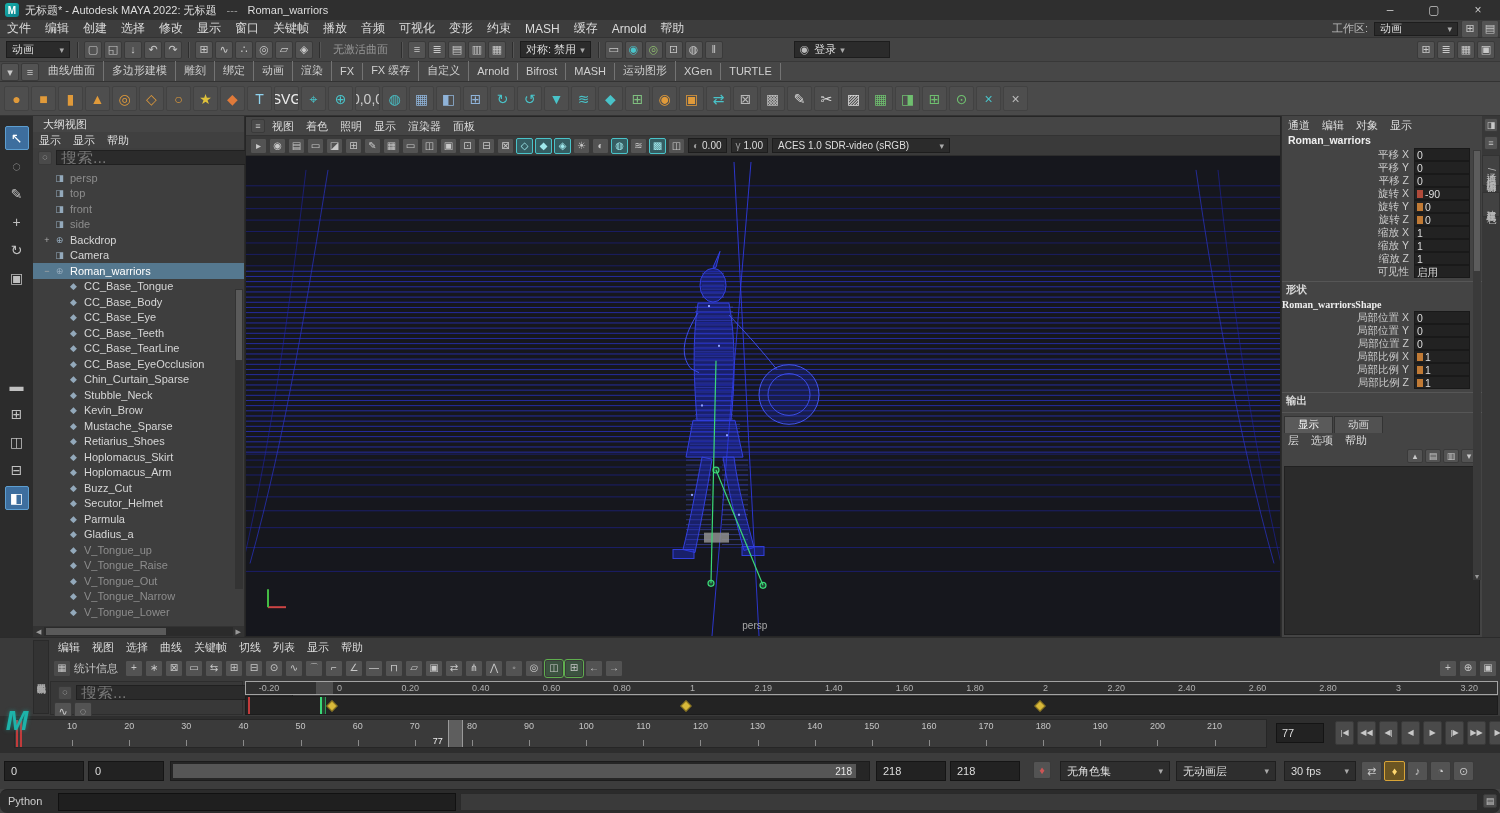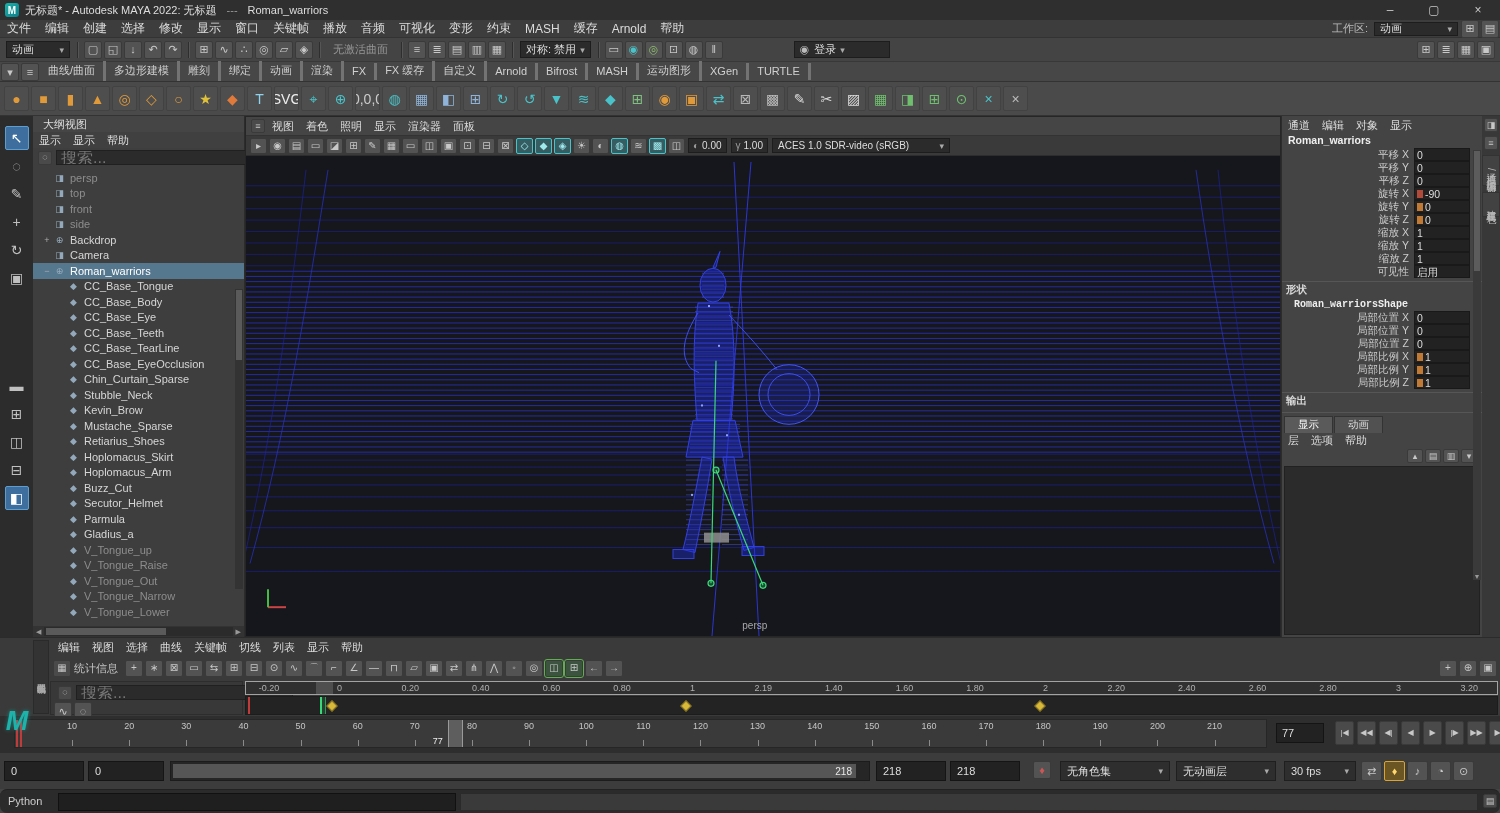--- a/index.html
+++ b/index.html
@@ -53,21 +53,21 @@
   #toolbar { position:absolute; left:0; top:38px; width:1500px; height:24px;
              background:#444; display:flex; align-items:center; padding:0 4px;
              border-bottom:1px solid #383838; }
   #toolbar .dd.mode { width:64px; justify-content:space-between; }
   .graytext { color:#969696; margin:0 8px; white-space:nowrap; }
   .dd.login { width:96px; margin-left:70px; }
   .dd.login .usr { font-style:normal; color:#bbb; margin-right:5px; }
 
   #shelftabs { position:absolute; left:0; top:62px; width:1500px; height:20px;
                background:#474747; display:flex; align-items:flex-end; border-bottom:1px solid #333; }
-  .stab { padding:2px 8px 3px; font-size:11px; color:#d0d0d0; border-right:3px solid #737373;
+  .stab { padding:2px 8px 3px; font-size:11px; color:#d0d0d0; border-right:1px solid #737373;
           white-space:nowrap; }
   #shelf { position:absolute; left:0; top:82px; width:1500px; height:34px;
            background:#4a4a4a; display:flex; align-items:center; padding:0 3px;
            border-bottom:1px solid #333; }
   #shelf .ic { width:25px; height:25px; font-size:14px; background:#4e4e4e; border-color:#424242; }
 
   
   #main { position:absolute; left:0; top:116px; width:1500px; height:521px; background:#393939; }
 
   #toolbox { position:absolute; left:0; top:0; width:33px; height:521px; background:#2c2c2c;
@@ -120,22 +120,22 @@
                 background:#444; border-left:1px solid #2c2c2c; display:flex; flex-direction:column;
                 font-size:10.5px; position:absolute; }
   .cbmenus { display:flex; align-items:flex-end; height:17px;font-family:Liberation Mono, monospace; }
   .cbobj { font-weight:bold; color:#efefef; padding:1px 6px; height:15px; }
   .cbrow { display:flex; height:13px; line-height:12px; padding-right:12px; }
   .cbname { flex:1; text-align:right; padding-right:5px; color:#ccc; }
   .cbval { width:56px; background:#222; border:1px solid #191919; color:#ddd;
            display:flex; align-items:center; padding:0 2px; gap:2px; }
   .chip { width:6px; height:8px; display:inline-block; flex:none; }
   .cbhead { color:#d8d8d8; padding:1px 4px; margin-top:3px; border-top:1px solid #565656; font-weight:bold; }
-  .cbsub { font-weight:bold; color:#eee; padding-left:12px; height:13px; line-height:13px;
-           font-family:Liberation Mono, monospace; font-size:10px; }
+  .cbsub { font-weight:bold; color:#eee; height:13px; line-height:13px;
+           font-family:Liberation Serif, serif; font-size:10px; }
   .cbout { padding-left:14px; height:13px; line-height:13px; color:#e2e2e2;
            font-family:"Liberation Mono","DejaVu Sans Mono",monospace; font-size:10px; }
   .lb-tabs { display:flex; gap:1px; padding:3px 2px 0; border-top:1px solid #565656; margin-top:3px; }
   .lb-tab { padding:1px 13px; background:#515151; border:1px solid #333; border-bottom:none; color:#ddd; }
   .lb-tab:first-child { background:#5a5a5a; color:#fff; }
   .lb-menus { display:flex; align-items:center; height:15px; }
   .lb-icons { display:flex; justify-content:flex-end; padding:1px 4px; }
   .lb-icons .ic { width:16px; height:14px; font-size:9px; }
   .lb-area { flex:1; background:#2b2b2b; margin:2px; border:1px solid #212121; }
   .cb-scroll { position:absolute; right:1px; top:34px; width:8px; height:430px; background:#3a3a3a; }

